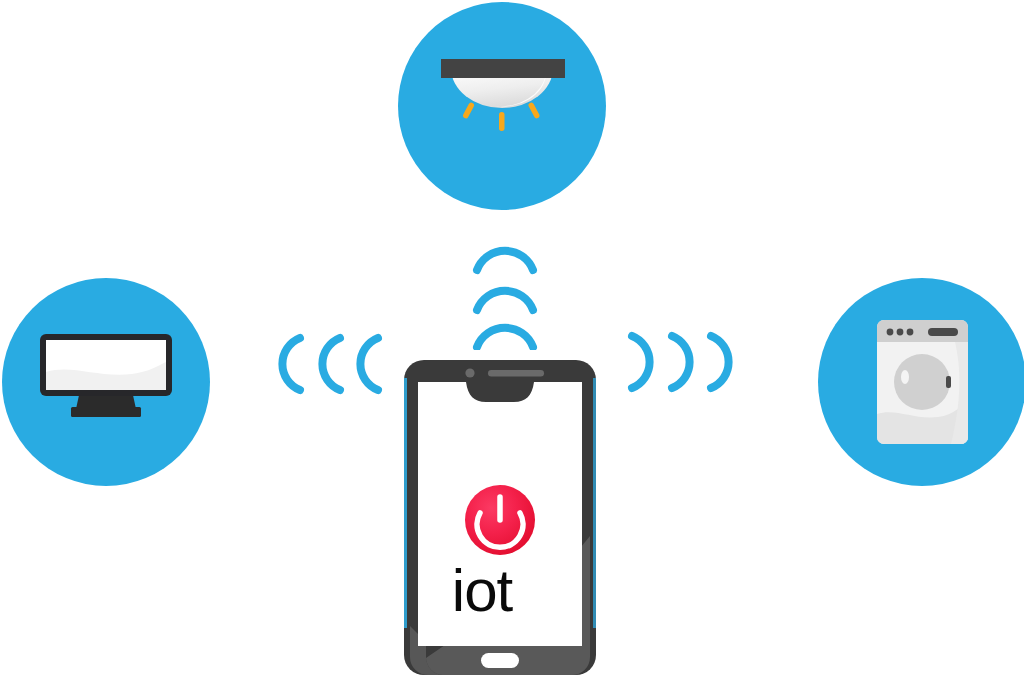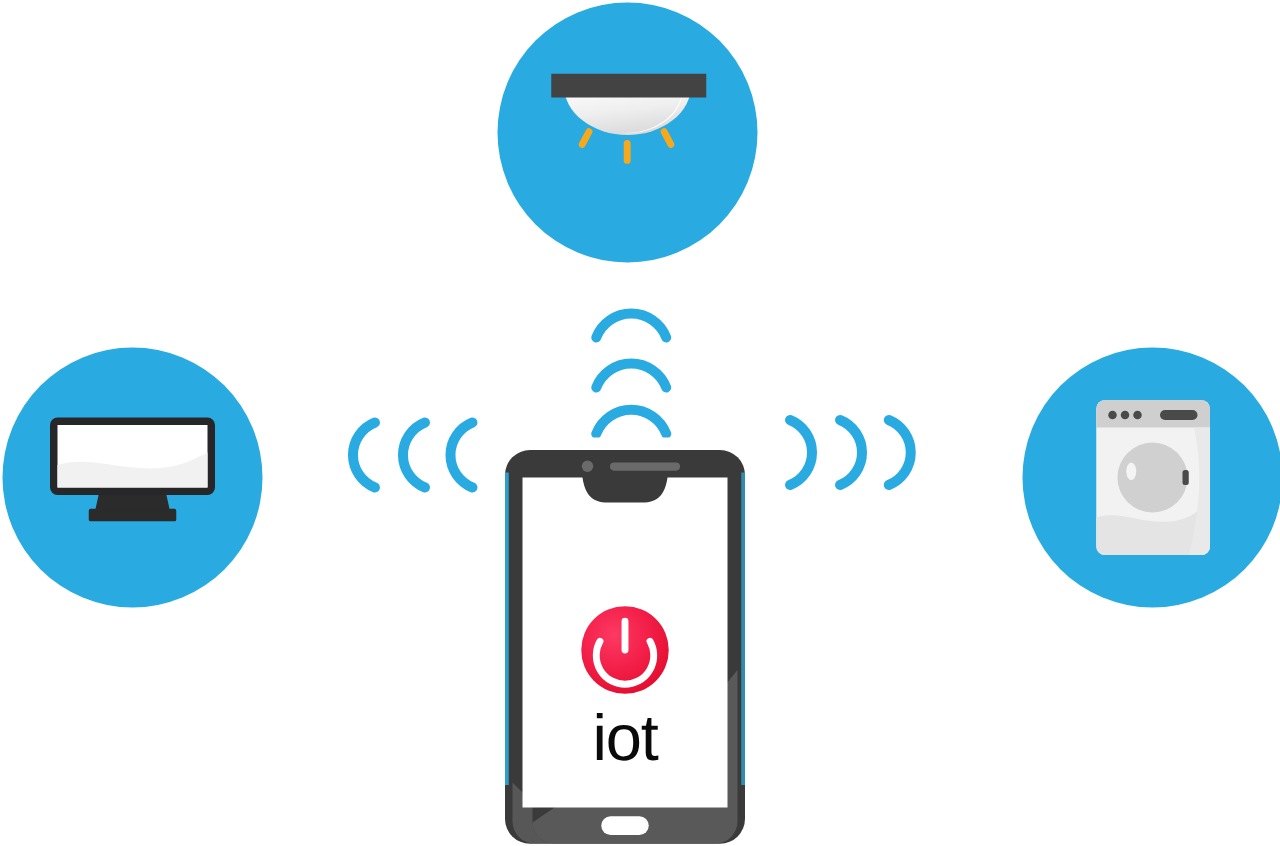--- a/index.html
+++ b/index.html
@@ -31,26 +31,26 @@
   .waves svg { display: block; width: 100%; height: 100%; }
   .waves-top   { left: 455px; top: 232px; width: 100px; height: 118px; }
   .waves-left  { left: 272px; top: 328px; width: 120px; height: 72px; }
   .waves-right { left: 618px; top: 325px; width: 122px; height: 74px; }
 
   .phone { position: absolute; left: 402px; top: 358px; width: 196px; height: 319px; }
   .phone svg { display: block; width: 100%; height: 100%; }
 
   .phone-label {
     position: absolute;
-    left: 402px;
+    left: 384px;
     top: 552px;
     width: 196px;
     text-align: center;
     font-family: "Liberation Sans", sans-serif;
-    font-size: 52px;
+    font-size: 60px;
     line-height: 78px;
     font-weight: 400;
     color: #0a0a0a;
     letter-spacing: -1px;
     pointer-events: none;
   }
 </style>
 </head>
 <body>
 

